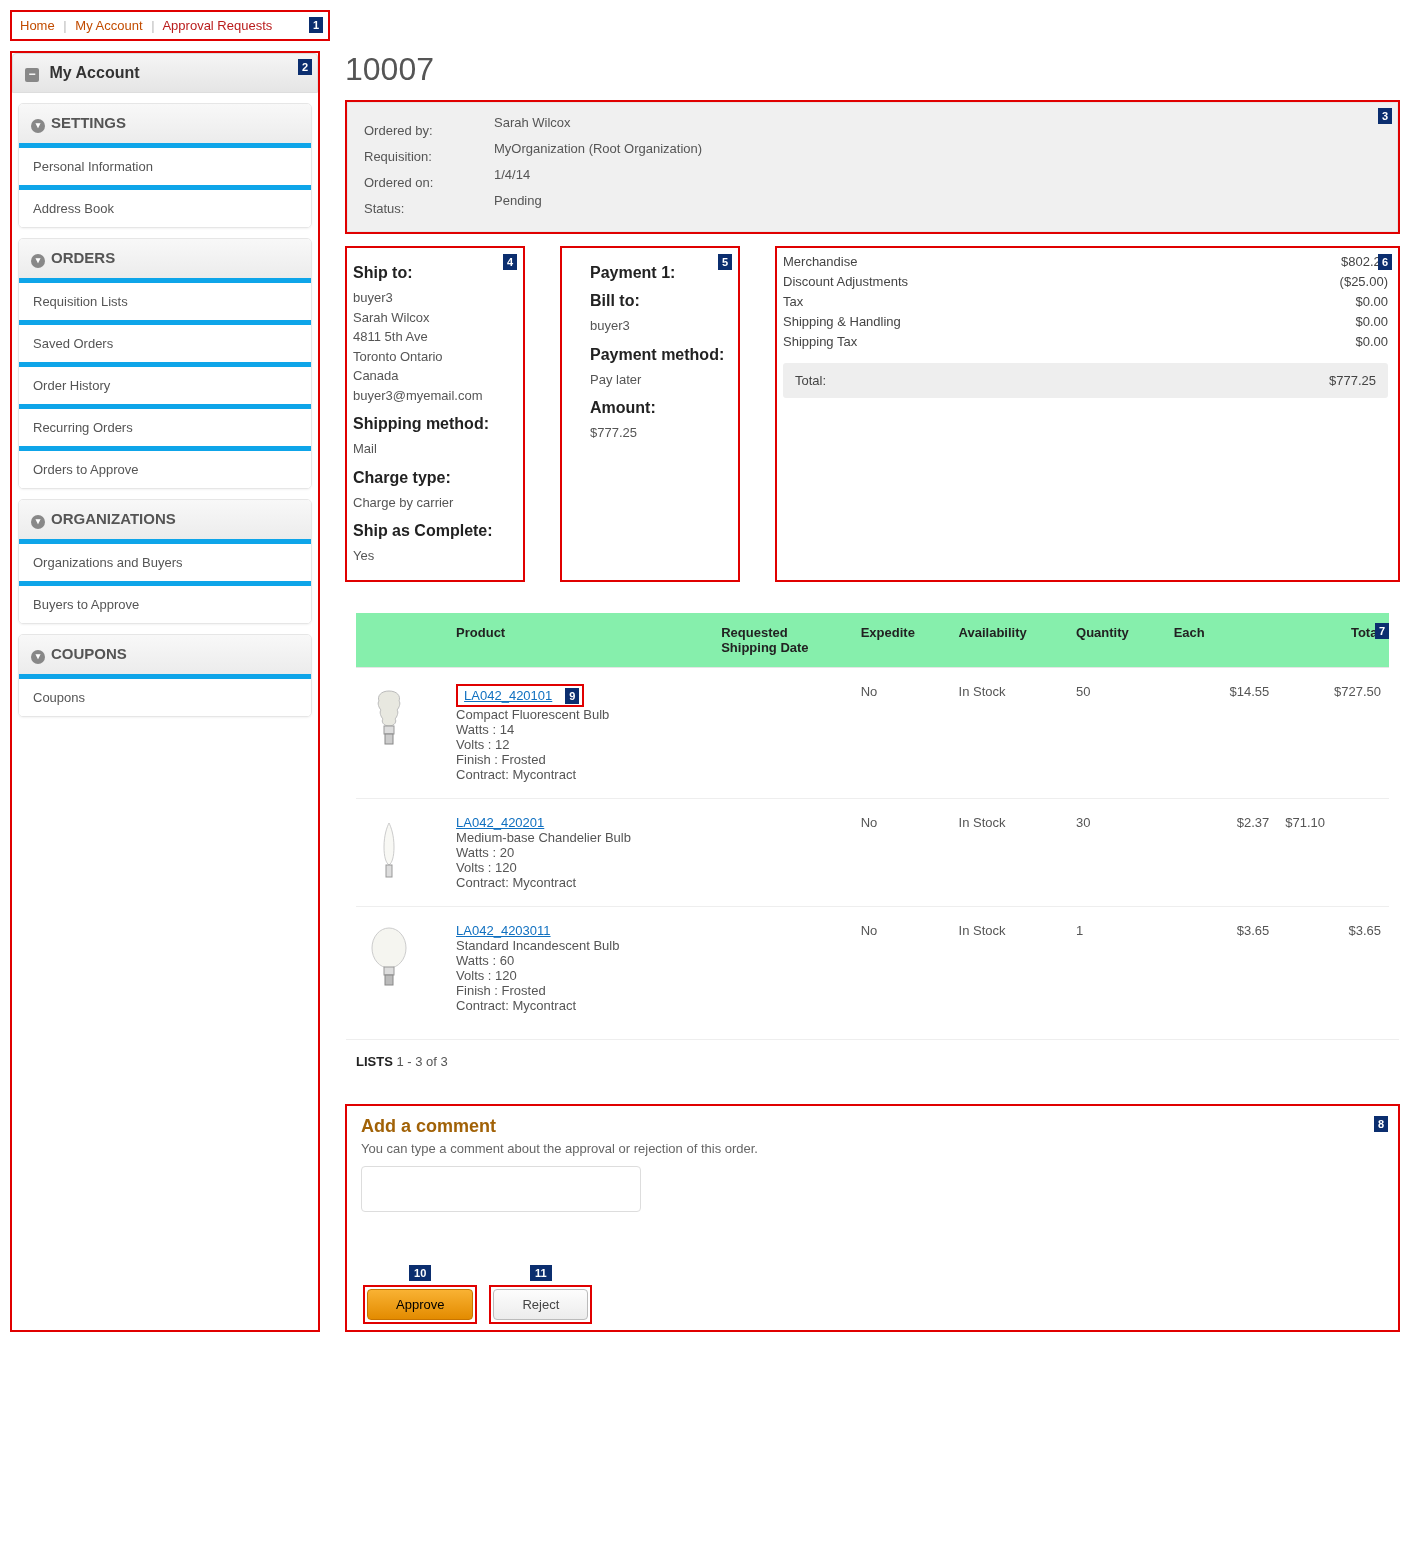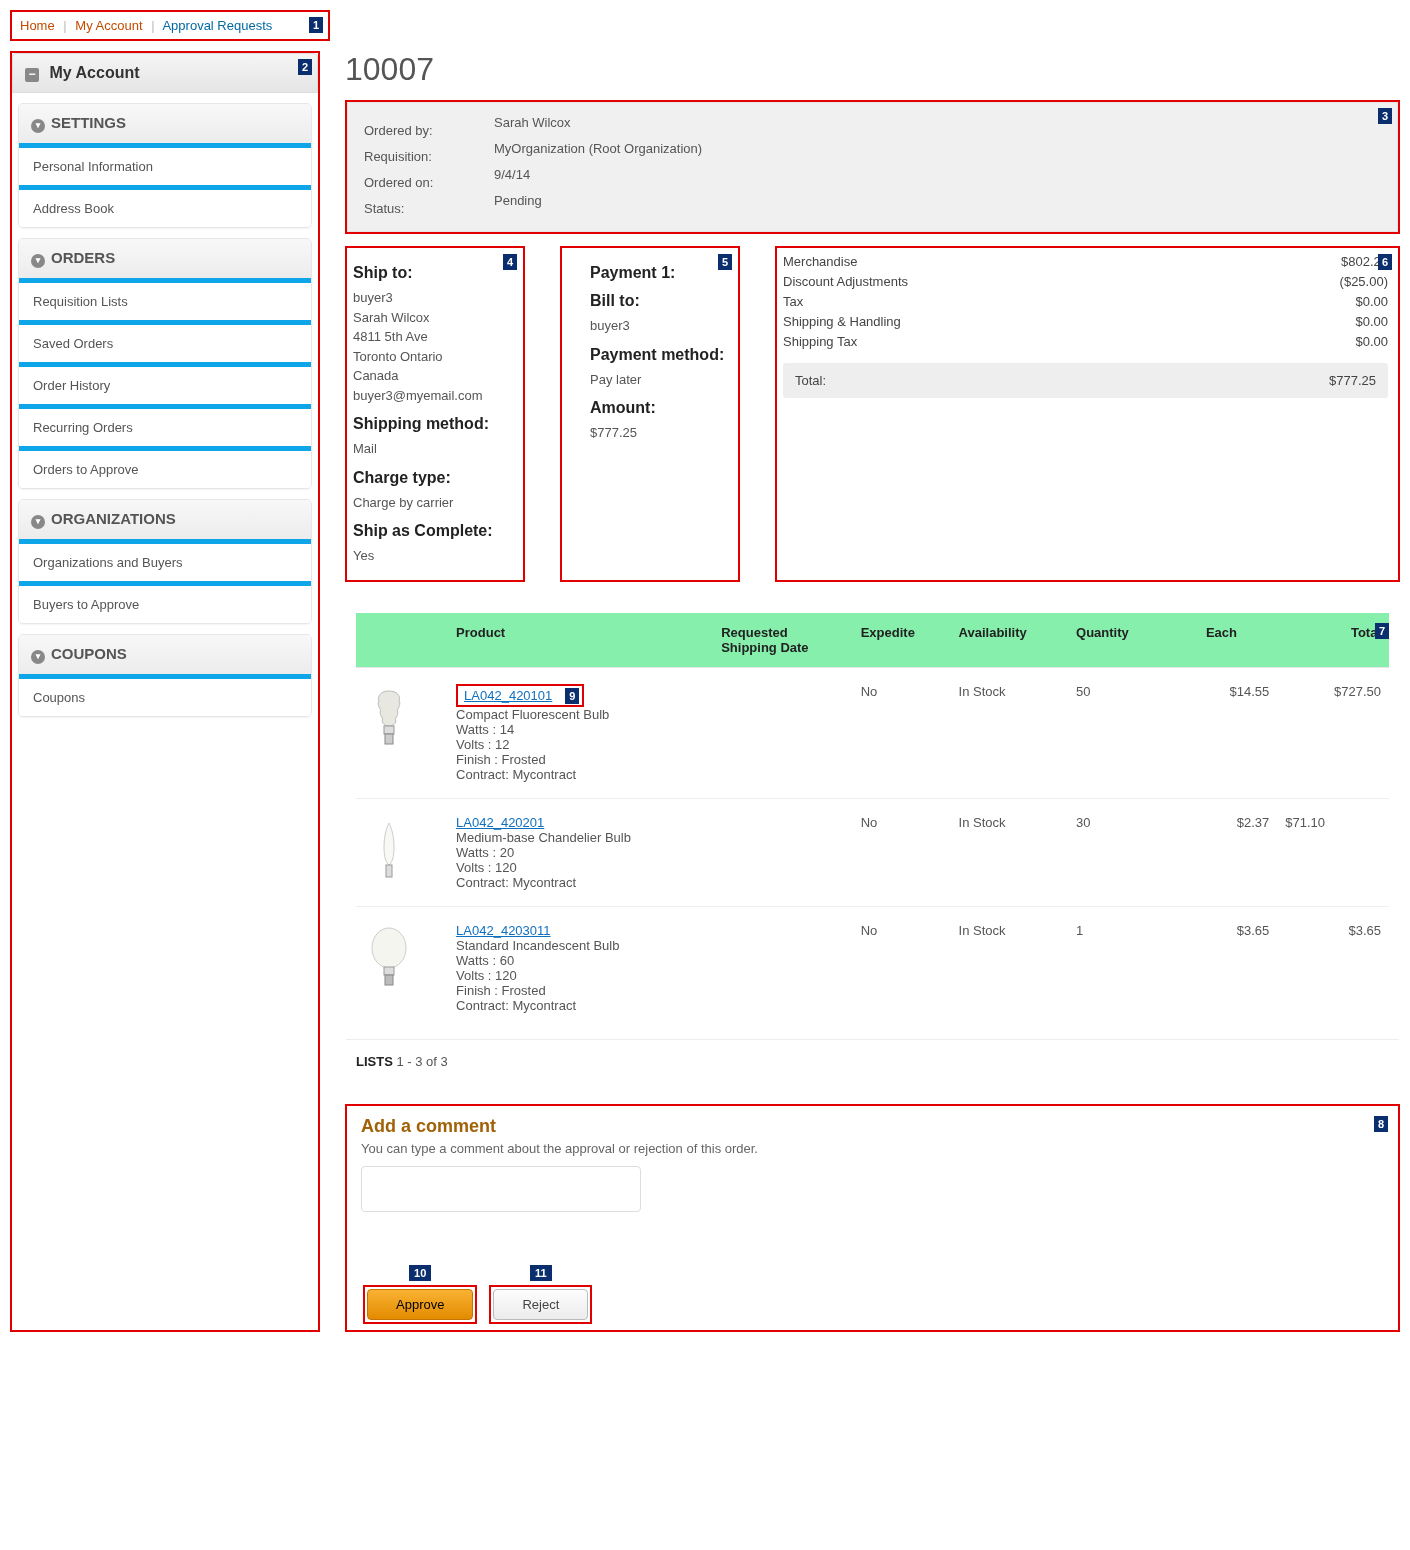--- a/index.html
+++ b/index.html
@@ -5,21 +5,21 @@
 * { box-sizing: border-box; margin: 0; padding: 0; }
 body { font-family: Arial, Helvetica, sans-serif; font-size: 13px; color: #444; background: #fff; width: 1410px; padding: 10px 10px 60px 10px; }
 
 .redbox { border: 2px solid #e00000; position: relative; }
 .badge { position: absolute; background: #0b2e6f; color: #fff; font-size: 11px; font-weight: bold; padding: 2px 4px; min-width: 14px; text-align: center; }
 
 
 .breadcrumb { padding: 6px 8px; }
 .breadcrumb a { color: #c24c00; text-decoration: none; }
 .breadcrumb .sep { color: #bbb; margin: 0 5px; }
-.breadcrumb .current { color: #0369a1; }
+.breadcrumb .current { color: #b91c1c; }
 
 
 .wrap { display: flex; gap: 25px; margin-top: 10px; }
 .sidebar { width: 310px; }
 .main { flex: 1; }
 
 
 .sb-title { background: linear-gradient(#f5f5f5,#e5e5e5); padding: 10px 12px; font-size: 16px; font-weight: bold; color: #333; border: 1px solid #ddd; border-radius: 4px 4px 0 0; }
 .sb-title .toggle { display: inline-block; width: 14px; height: 14px; background: #888; color: #fff; text-align: center; line-height: 13px; font-size: 12px; margin-right: 6px; border-radius: 2px; }
 .sb-group { margin: 10px 6px 0 6px; border: 1px solid #e6e6e6; border-radius: 5px; overflow: hidden; box-shadow: 0 1px 2px rgba(0,0,0,0.05); }
@@ -122,21 +122,21 @@
         <div class="meta-row">
             <div class="k">Ordered by:</div>
             <div class="v">Sarah Wilcox</div>
           </div>
         <div class="meta-row">
             <div class="k">Requisition:</div>
             <div class="v">MyOrganization (Root Organization)</div>
           </div>
         <div class="meta-row">
             <div class="k">Ordered on:</div>
-            <div class="v">9/4/14</div>
+            <div class="v">1/4/14</div>
           </div>
         <div class="meta-row">
             <div class="k">Status:</div>
             <div class="v">Pending</div>
           </div>
       </div>
     </div>
 
     <div class="panels">
 
@@ -206,21 +206,21 @@
       <div class="items-inner">
         <table>
           <thead>
             <tr>
               <th style="width:60px;"></th>
               <th style="width:190px;">Product</th>
               <th style="width:100px;">Requested Shipping Date</th>
               <th style="width:70px;">Expedite</th>
               <th style="width:80px;">Availability</th>
               <th style="width:70px;">Quantity</th>
-              <th style="width:80px; text-align:center;">Each</th>
+              <th style="width:80px; text-align:left;">Each</th>
               <th style="width:80px; text-align:right;">Total</th>
             </tr>
           </thead>
           <tbody id="items-body">
               <tr>
                 <td>
                   <div class="prod-img">
                     <svg width="40" height="65" viewBox="0 0 40 65">
                       <path d="M20 5 C12 5 8 10 10 15 C8 17 10 22 12 24 C10 26 12 31 14 33 C12 35 14 40 20 40 C26 40 28 35 26 33 C28 31 30 26 28 24 C30 22 32 17 30 15 C32 10 28 5 20 5 Z" fill="#e8e8e0" stroke="#bbb"></path>
                       <rect x="15" y="40" width="10" height="8" fill="#ddd" stroke="#999"></rect>

